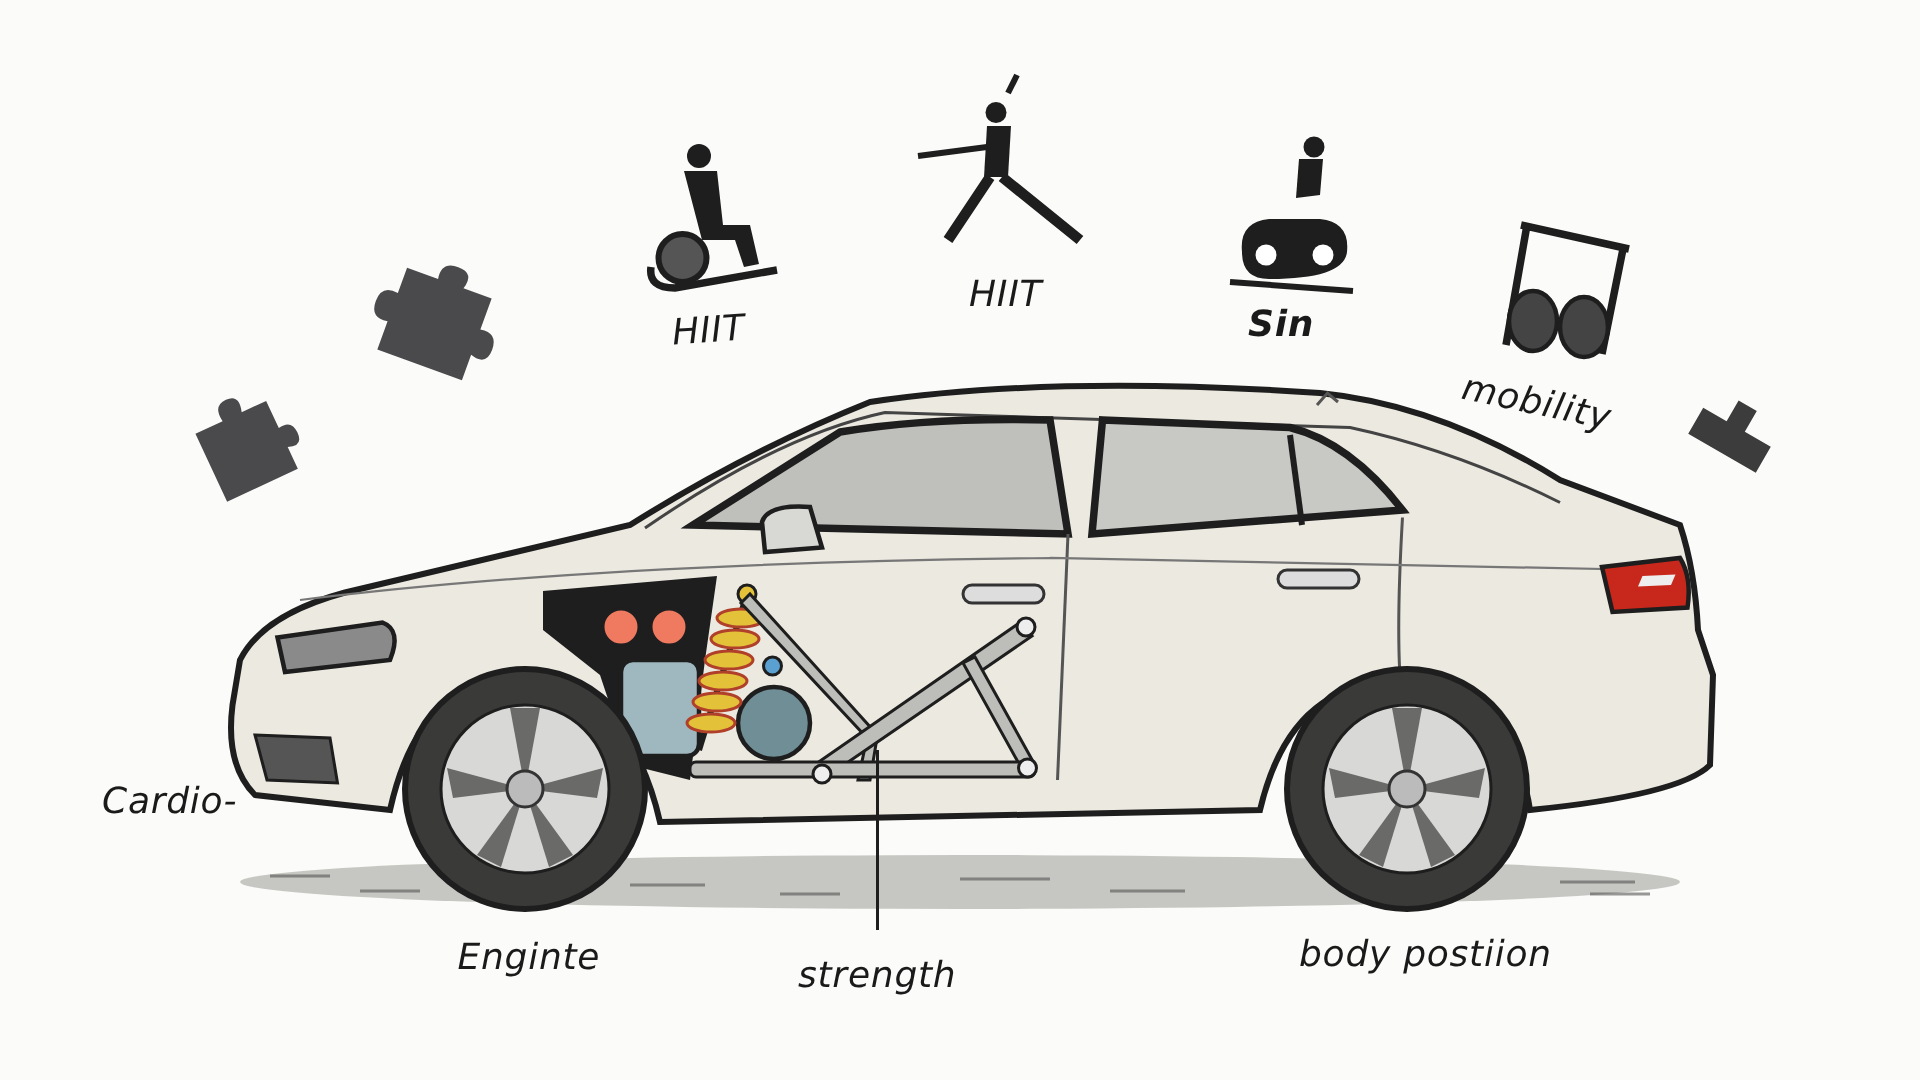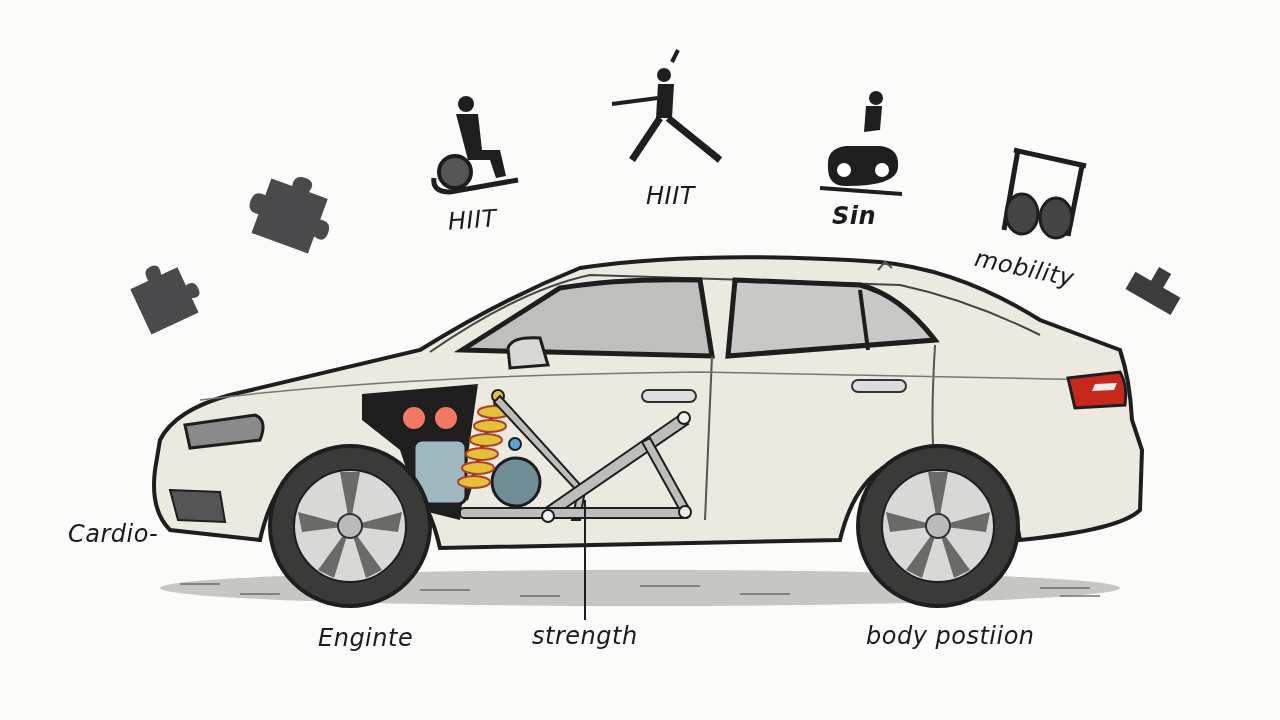--- a/index.html
+++ b/index.html
@@ -151,15 +151,15 @@
     <ellipse cx="1056" cy="218" rx="16" ry="20" fill="#444" stroke="#1e1e1e" stroke-width="3"></ellipse>
   </g>
 </svg>
 
 <div class="label" style="left:448px;top:206px;transform:rotate(-4deg);">HIIT</div>
 <div class="label" style="left:646px;top:182px;">HIIT</div>
 <div class="label" style="left:832px;top:202px;font-weight:bold;">Sin</div>
 <div class="label" style="left:978px;top:244px;transform:rotate(12deg);transform-origin:left top;">mobility</div>
 
 <div class="label" style="left:68px;top:520px;">Cardio-</div>
-<div class="label" style="left:318px;top:624px;">Enginte</div>
-<div class="label" style="left:532px;top:622px;font-style:italic;">strength</div>
+<div class="label" style="left:305px;top:624px;">Enginte</div>
+<div class="label" style="left:532px;top:636px;font-style:italic;">strength</div>
 <div class="label" style="left:866px;top:622px;">body postiion</div>
 
 </body></html>

